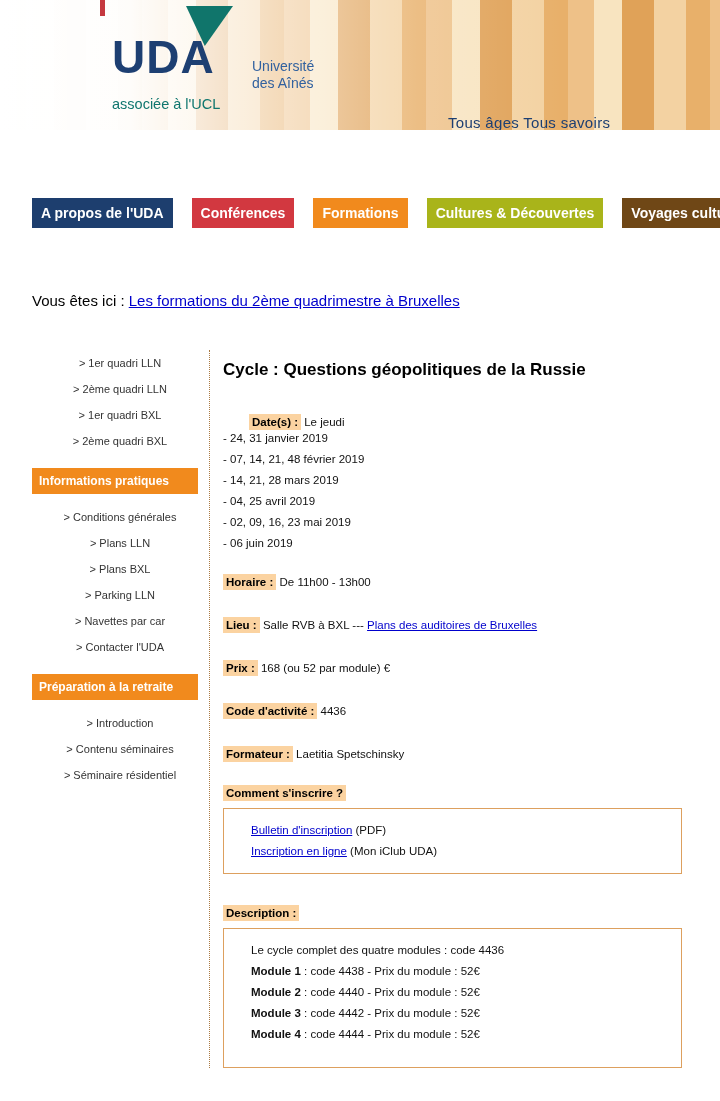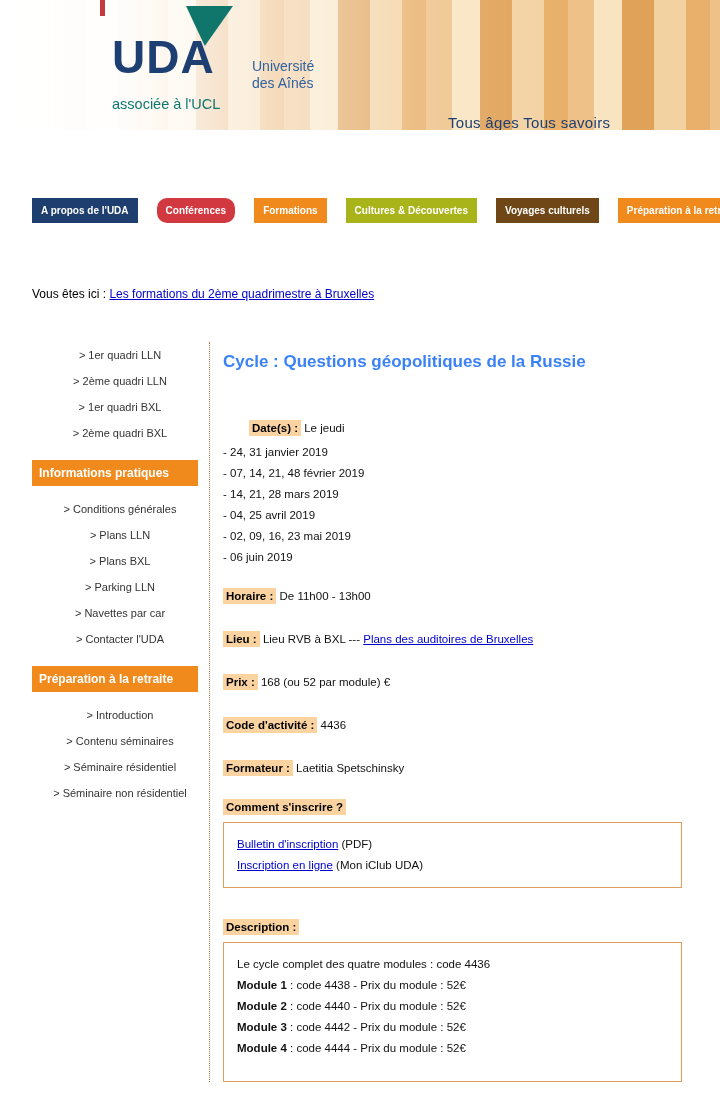--- a/index.html
+++ b/index.html
@@ -37,50 +37,50 @@
   .logo-baseline {
     position:absolute; left:112px; top:96px; color:#0f766e; font-size:14.5px;
   }
   .tagline {
     position:absolute; left:448px; top:78px; color:#1d3f72; font-size:15px; letter-spacing:.3px;margin-top:36px;
   }
 
   
   .nav { margin:68px 0 0 32px; display:flex; gap:19px; white-space:nowrap; width:720px; }
   .nav-btn {
-    flex:0 0 auto; color:#fff; font-weight:bold; font-size:10px;
+    flex:0 0 auto; color:#fff; font-weight:bold; font-size:14px;
     padding:7px 9px; text-decoration:none; cursor:pointer; display:inline-block;
   }
 
   
-  .breadcrumb { margin:64px 0 0 32px; font-size:12px; color:#000; }
+  .breadcrumb { margin:64px 0 0 32px; font-size:15px; color:#000; }
   .link { color:#0000cc; text-decoration:underline; cursor:pointer; }
 
   
   .content { display:flex; align-items:stretch; margin:41px 0 0 32px; }
   .sidebar { flex:0 0 178px; width:178px; padding-right:11px; border-right:1px dotted #aa7a44; }
   .main { width:472px; padding-left:13px; }
 
   
   .sb-header {
     background:#f18a1d; color:#fff; font-weight:bold; font-size:12px;
     padding:6px 7px; margin:14px 0 10px 0; cursor:pointer;
   }
   .sb-header:first-child { margin-top:8px; }
   .sb-item { padding:7px 0 7px 10px; font-size:11px; color:#333; cursor:pointer;text-align:center; }
 
   
-  .title { color:#3b82f6; font-size:17px; font-weight:bold; margin:10px 0 50px 0; }
+  .title { color:#000000; font-size:17px; font-weight:bold; margin:10px 0 36px 0; }
   .lbl { font-weight:bold; background:#fbd3a1; padding:2px 3px; color:#000; }
   .field { margin-bottom:31px; }
-  .field.dates-field { margin-bottom:8px;padding-left:26px; }
+  .field.dates-field { margin-bottom:0;padding-left:26px; }
   .field.formateur-field { margin-bottom:27px; }
   .dates { line-height:21px; margin-bottom:22px; }
   .section-label { margin-bottom:9px; }
-  .box { border:1px solid #dda05e; padding:11px 13px; }
+  .box { border:1px solid #dda05e; padding:11px 27px; }
   .box.inscription { margin-bottom:33px; }
   .box.description { min-height:140px; }
   .box-line { line-height:21px; }
   b { font-weight:bold; }
 </style>
 </head>
 <body>
 
 <div class="page">
 
@@ -94,21 +94,21 @@
         <div>Université</div>
         <div>des Aînés</div>
       </div>
       <div class="logo-baseline">associée à l'UCL</div>
     </div>
     <div class="tagline">Tous âges Tous savoirs</div>
   </header>
 
   <nav class="nav">
     <a class="nav-btn" style="background-color: rgb(29, 62, 110);">A propos de l'UDA</a>
-    <a class="nav-btn" style="background-color: rgb(210, 56, 64); border-radius: 10px;">Conférences</a>
+    <a class="nav-btn" style="background-color: rgb(210, 56, 64);">Conférences</a>
     <a class="nav-btn" style="background-color: rgb(241, 138, 29);">Formations</a>
     <a class="nav-btn" style="background-color: rgb(169, 180, 26);">Cultures &amp; Découvertes</a>
     <a class="nav-btn" style="background-color: rgb(111, 71, 22);">Voyages culturels</a>
     <a class="nav-btn" style="background-color: rgb(241, 138, 29);">Préparation à la retraite</a>
   </nav>
 
   <div class="breadcrumb">
     <span>Vous êtes ici : </span>
     <a class="link">Les formations du 2ème quadrimestre à Bruxelles</a>
   </div>
@@ -126,21 +126,20 @@
       <div class="sb-item">&gt; Plans LLN</div>
       <div class="sb-item">&gt; Plans BXL</div>
       <div class="sb-item">&gt; Parking LLN</div>
       <div class="sb-item">&gt; Navettes par car</div>
       <div class="sb-item">&gt; Contacter l'UDA</div>
 
       <div class="sb-header">Préparation à la retraite</div>
       <div class="sb-item">&gt; Introduction</div>
       <div class="sb-item">&gt; Contenu séminaires</div>
       <div class="sb-item">&gt; Séminaire résidentiel</div>
-      <div class="sb-item">&gt; Séminaire non résidentiel</div>
     </aside>
 
     <main class="main">
       <h1 class="title">Cycle : Questions géopolitiques de la Russie</h1>
 
       <div class="field dates-field">
         <span class="lbl">Date(s) :</span>
         <span>Le jeudi</span>
       </div>
       <div class="dates">
@@ -152,21 +151,21 @@
         <div>- 06 juin 2019</div>
       </div>
 
       <div class="field">
         <span class="lbl">Horaire :</span>
         <span>De 11h00 - 13h00</span>
       </div>
 
       <div class="field">
         <span class="lbl">Lieu :</span>
-        <span>Lieu RVB à BXL --- </span>
+        <span>Salle RVB à BXL --- </span>
         <a class="link">Plans des auditoires de Bruxelles</a>
       </div>
 
       <div class="field">
         <span class="lbl">Prix :</span>
         <span>168 (ou 52 par module) €</span>
       </div>
 
       <div class="field">
         <span class="lbl">Code d'activité :</span>

